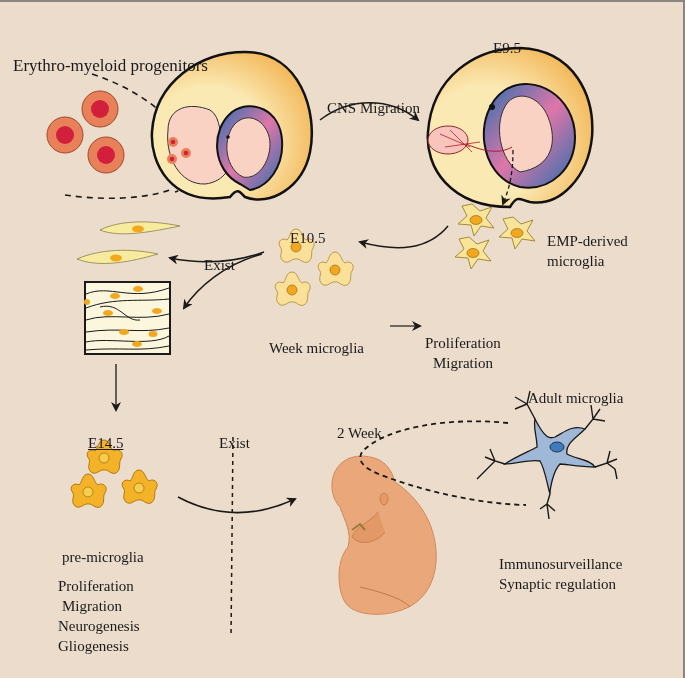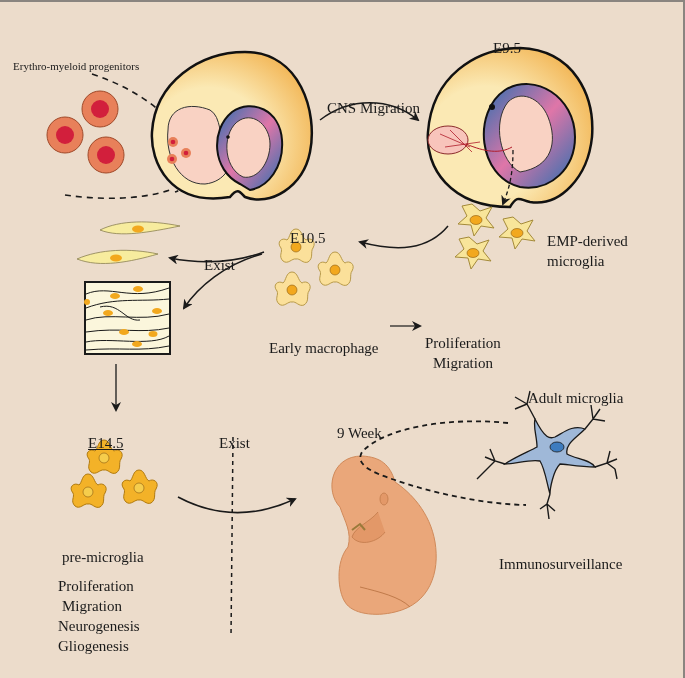--- a/index.html
+++ b/index.html
@@ -169,41 +169,42 @@
     <path d="M-20,-30 C-10,-10 -5,-10 0,-12 C8,-16 18,-25 30,-20 C20,-10 10,-5 12,5 C20,10 35,10 40,18 C25,18 10,15 5,15 C-2,22 -5,40 -5,45 C-8,35 -10,20 -15,12 C-25,10 -40,15 -50,15 C-40,8 -25,2 -18,-2 C-18,-12 -22,-22 -20,-30 Z" fill="#9fb8d8" stroke="#1a1a1a" stroke-width="1.3"></path>
     <ellipse cx="2" cy="-2" rx="7" ry="5" fill="#3d7cbf" stroke="#1a1a1a" stroke-width="0.8"></ellipse>
     <path d="M-20,-30 L-28,-45 M-28,-45 L-40,-40 M-28,-45 L-25,-58 M-28,-45 L-40,-52" fill="none" stroke="#1a1a1a" stroke-width="1.4"></path>
     <path d="M30,-20 L38,-30 L50,-28 M38,-30 L36,-44 M38,-30 L45,-40" fill="none" stroke="#1a1a1a" stroke-width="1.4"></path>
     <path d="M40,18 L52,14 L60,20 M52,14 L55,2 M52,14 L62,10 M60,20 L62,30" fill="none" stroke="#1a1a1a" stroke-width="1.4"></path>
     <path d="M-5,45 L-8,55 L-15,60 M-8,55 L0,62 M-8,55 L-6,70" fill="none" stroke="#1a1a1a" stroke-width="1.4"></path>
     <path d="M-50,15 L-60,12 L-65,0 M-60,12 L-70,22 M-60,12 L-70,8 M-70,22 L-78,30" fill="none" stroke="#1a1a1a" stroke-width="1.4"></path>
   </g>
 </svg>
 
-<div class="lbl" style="left:13px;top:31px;font-size:11px;">Erythro-myeloid progenitors</div>
+<div class="lbl" style="left:13px;top:31px;font-size:17px;">Erythro-myeloid progenitors</div>
 <div class="lbl" style="left:327px;top:73px;">CNS Migration</div>
 <div class="lbl" style="left:493px;top:13px;">E9.5</div>
 <div class="lbl" style="left:290px;top:203px;">E10.5</div>
 <div class="lbl" style="left:547px;top:205px;line-height:20px;">
   <div>EMP-derived</div>
   <div>microglia</div>
 </div>
 <div class="lbl" style="left:204px;top:230px;font-family:Liberation Serif, serif;">Exist</div>
-<div class="lbl" style="left:269px;top:313px;">Early macrophage</div>
+<div class="lbl" style="left:269px;top:313px;">Week microglia</div>
 <div class="lbl center stack" style="left:425px;top:307px;">
   <div>Proliferation</div>
   <div>Migration</div>
 </div>
 <div class="lbl" style="left:88px;top:408px;text-decoration:underline;">E14.5</div>
 <div class="lbl" style="left:219px;top:408px;">Exist</div>
-<div class="lbl" style="left:337px;top:398px;">9 Week</div>
+<div class="lbl" style="left:337px;top:398px;">2 Week</div>
 <div class="lbl" style="left:528px;top:363px;">Adult microglia</div>
 <div class="lbl" style="left:62px;top:522px;">pre-microglia</div>
 <div class="lbl stack" style="left:58px;top:550px;">
   <div>Proliferation</div>
   <div style="padding-left:4px;">Migration</div>
   <div>Neurogenesis</div>
   <div>Gliogenesis</div>
 </div>
 <div class="lbl stack" style="left:499px;top:528px;">
   <div>Immunosurveillance</div>
+  <div>Synaptic regulation</div>
 </div>
 </div>
 
 </body></html>

